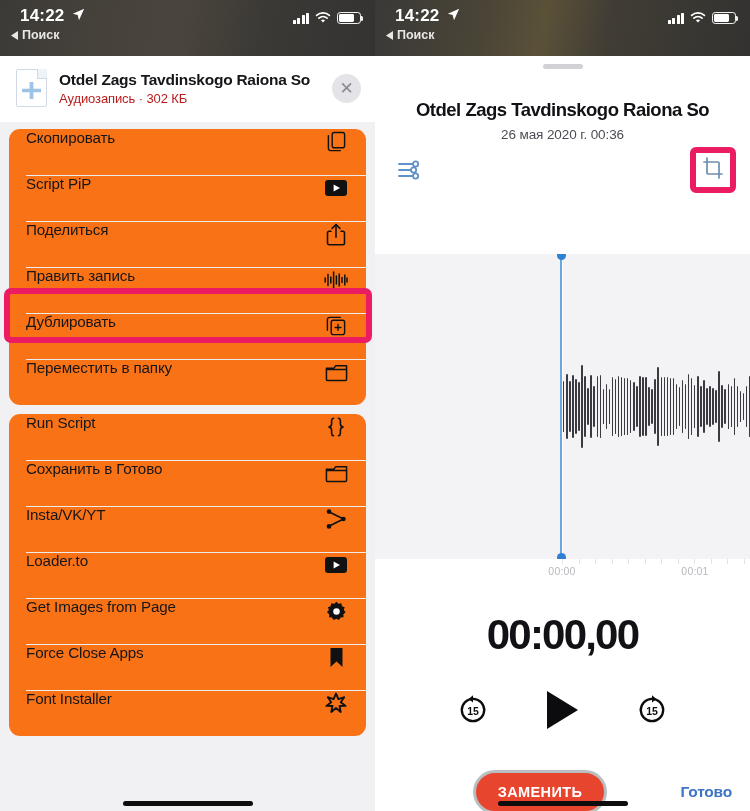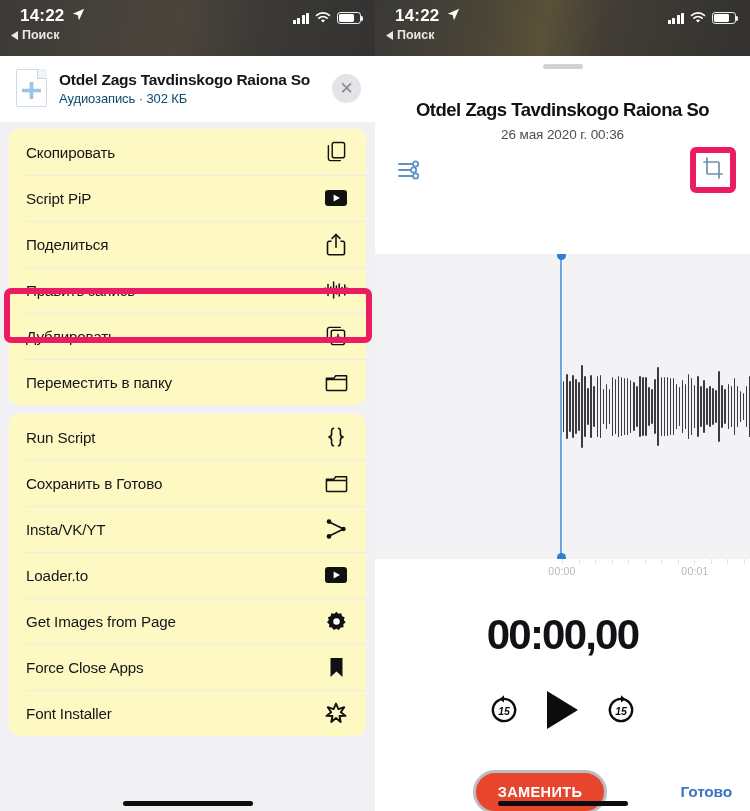--- a/index.html
+++ b/index.html
@@ -69,31 +69,31 @@
     content:"";position:absolute;right:-1px;top:-1px;width:9px;height:9px;
     background:#eef3f8;border-left:1.4px solid #cfd8e3;border-bottom:1.4px solid #cfd8e3;
   }
   .doc-icon::after{
     content:"";position:absolute;left:5px;top:12px;width:19px;height:17px;
     background:#9dc4e8;
     clip-path: polygon(40% 0,60% 0,60% 40%,100% 40%,100% 60%,60% 60%,60% 100%,40% 100%,40% 60%,0 60%,0 40%,40% 40%);
   }
   .fh-text{flex:1;min-width:0;}
   .fh-title{font-size:15.5px;font-weight:700;color:#15151a;letter-spacing:-.25px;white-space:nowrap;overflow:hidden;}
-  .fh-sub{font-size:13px;color:#0c4a6e;margin-top:2px;letter-spacing:-.1px;}
+  .fh-sub{font-size:13px;color:#b91c1c;margin-top:2px;letter-spacing:-.1px;}
   .close-btn{
     width:29px;height:29px;border-radius:50%;background:#e4e4e8;flex:none;
     display:flex;align-items:center;justify-content:center;color:#8b8b92;font-size:17px;font-weight:400;
   }
 
   .menu-scroll{flex:1; overflow:hidden; padding-top:7px;}
   .group{background:#fff;border-radius:11px;margin:0 9px 9px 9px;overflow:hidden;}
   .row{
-    display:flex;align-items:center;justify-content:space-between;
-    height:46px;padding:0 17px 0 17px;position:relative;background:#fef9c3;
+    display:flex;align-items:flex-start;justify-content:space-between;
+    height:46px;padding:0 17px 0 17px;position:relative;background:#f97316;
   }
   .row + .row::before{
     content:"";position:absolute;left:17px;right:0;top:0;height:1px;background:#ececee;
   }
   .row .label{font-size:15.2px;color:#16161a;letter-spacing:-.15px;}
   .row .ic{width:26px;height:26px;display:flex;align-items:center;justify-content:center;color:#111;flex:none;}
   .row .ic svg{display:block;}
 
   
   .hl-box{
@@ -163,21 +163,21 @@
     position:absolute;top:6px;font-size:10.5px;color:#b8b8bf;letter-spacing:.2px;
     transform:translateX(-50%);
   }
 
   .timecode{
     position:absolute;left:0;right:0;top:555px;text-align:center;
     font-size:42px;font-weight:700;color:#111116;letter-spacing:-1.8px;
   }
   .transport{
     position:absolute;left:0;right:0;top:622px;height:64px;
-    display:flex;align-items:center;justify-content:center;gap:27px;font-style:italic;
+    display:flex;align-items:center;justify-content:center;gap:58px;
   }
   .skip{width:32px;height:32px;position:relative;}
   .play-tri{
     width:0;height:0;border-left:31px solid #0c0c0f;
     border-top:19px solid transparent;border-bottom:19px solid transparent;
   }
   .bottom-actions{
     position:absolute;left:0;right:0;top:706px;height:60px;
     display:flex;align-items:center;
   }

